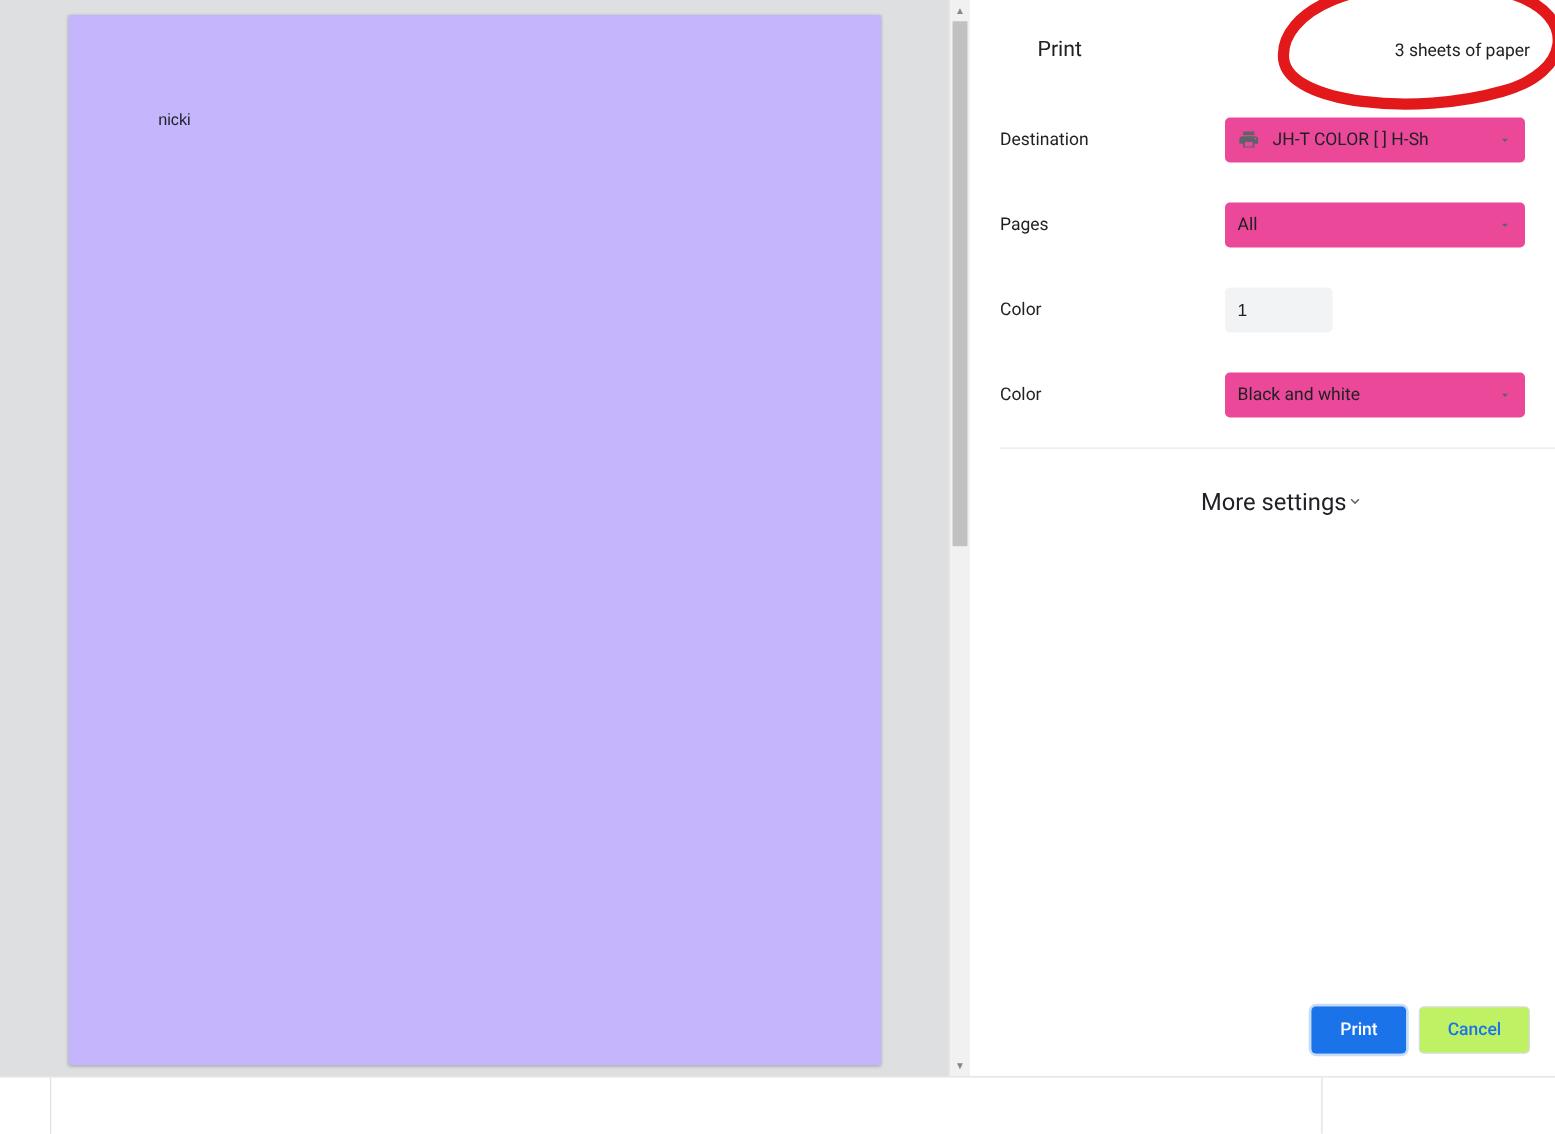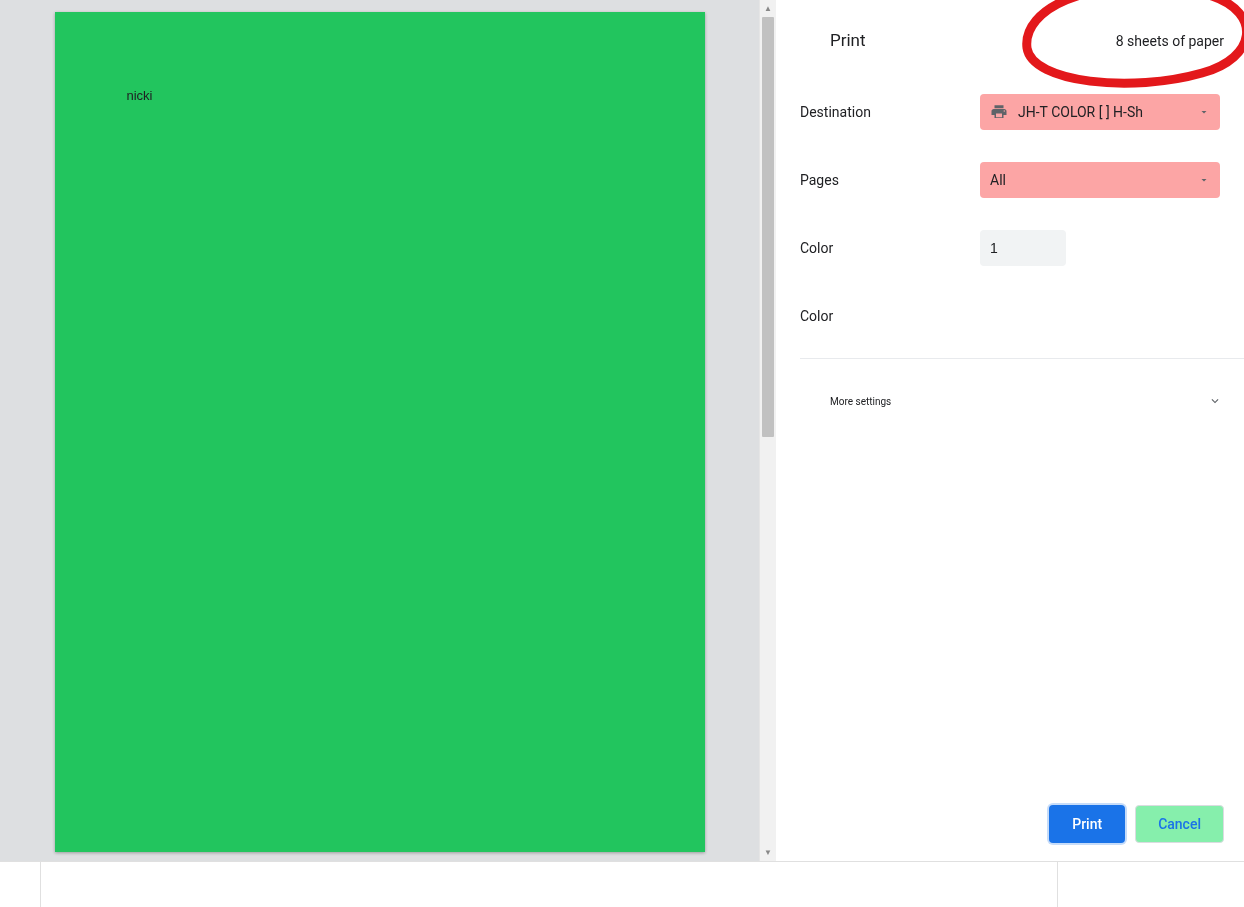--- a/index.html
+++ b/index.html
@@ -31,21 +31,21 @@
     flex: 1;
     display: flex;
     justify-content: center;
     align-items: flex-start;
     overflow: hidden;
   }
   .page {
     margin-top: 12px;
     width: 650px;
     height: 840px;
-    background: #22c55e;
+    background: #c4b5fd;
     box-shadow: 0 1px 3px rgba(0,0,0,0.3);
     position: relative;
   }
   .page-text {
     position: absolute;
     left: 72px;
     top: 76px;
     font-size: 13px;
     color: #202124;
     font-family: Arial, sans-serif;
@@ -109,21 +109,21 @@
     height: 68px;
   }
   .setting-label {
     width: 180px;
     font-size: 14px;
     color: #202124;
   }
   .select {
     width: 240px;
     height: 36px;
-    background: #fca5a5;
+    background: #ec4899;
     border-radius: 4px;
     display: flex;
     align-items: center;
     padding: 0 10px;
     font-size: 14px;
     color: #202124;
     cursor: pointer;
     gap: 10px;
     position: relative;
   }
@@ -151,26 +151,26 @@
     outline: none;
   }
   .divider {
     height: 1px;
     background: #e8eaed;
     margin-top: 8px;
   }
   .more-settings {
     display: flex;
     align-items: center;
-    justify-content: space-between;
+    justify-content: center;
     padding: 0 22px 0 30px;
     height: 56px;
     margin-top: 14px;
     cursor: pointer;
-    font-size: 10px;
+    font-size: 19px;
     color: #202124;
   }
   .more-settings .chev { color: #5f6368; display:flex; }
   
   .footer {
     margin-top: auto;
     display: flex;
     justify-content: flex-end;
     gap: 10px;
     padding: 0 20px 18px 0;
@@ -186,21 +186,21 @@
     justify-content: center;
     cursor: pointer;
     border: 1px solid transparent;
   }
   .btn-primary {
     background: #1a73e8;
     color: #fff;
     box-shadow: 0 0 0 2px rgba(26,115,232,0.25);
   }
   .btn-secondary {
-    background: #86efac;
+    background: #bef264;
     color: #1a73e8;
     border: 1px solid #dadce0;
   }
   
   .page-behind {
     position: absolute;
     left: 0; top: 862px;
     width: 1244px; height: 45px;
     background: #fff;
   }
@@ -242,21 +242,21 @@
       <div class="sb-track">
         <div class="sb-thumb"></div>
       </div>
       <div class="sb-button">▼</div>
     </div>
   </div>
 
   <div class="settings-pane">
     <div class="settings-header">
       <div class="settings-title">Print</div>
-      <div class="sheet-summary">8 sheets of paper</div>
+      <div class="sheet-summary">3 sheets of paper</div>
     </div>
 
     <div class="settings-body">
 
       <div class="setting-row">
         <div class="setting-label">Destination</div>
         <div class="select">
           <span class="print-icon">
             <svg width="18" height="18" viewBox="0 0 24 24" fill="currentColor">
                 <path d="M19 8H5c-1.66 0-3 1.34-3 3v5h4v4h12v-4h4v-5c0-1.66-1.34-3-3-3zm-3 11H8v-5h8v5zm3-7.5c-.55 0-1-.45-1-1s.45-1 1-1 1 .45 1 1-.45 1-1 1zM18 3H6v4h12V3z"></path>
@@ -283,20 +283,28 @@
         </div>
       </div>
 
       <div class="setting-row">
         <div class="setting-label">Color</div>
         <input class="num-input" type="text" value="1" style="">
       </div>
 
       <div class="setting-row">
         <div class="setting-label">Color</div>
+        <div class="select">
+          <span class="txt">Black and white</span>
+          <span class="chev">
+            <svg width="12" height="12" viewBox="0 0 24 24" fill="currentColor">
+                <path d="M7 10l5 5 5-5z"></path>
+              </svg>
+          </span>
+        </div>
       </div>
     </div>
 
     <div class="divider"></div>
 
     <div class="more-settings">
       <span>More settings</span>
       <span class="chev">
         <svg width="14" height="14" viewBox="0 0 24 24" fill="currentColor">
             <path d="M7.41 8.59 12 13.17l4.59-4.58L18 10l-6 6-6-6 1.41-1.41z"></path>

